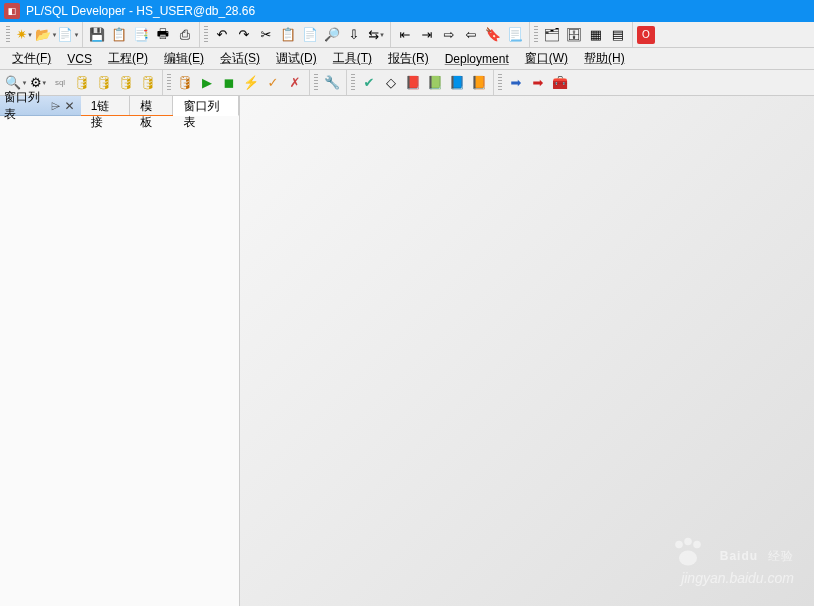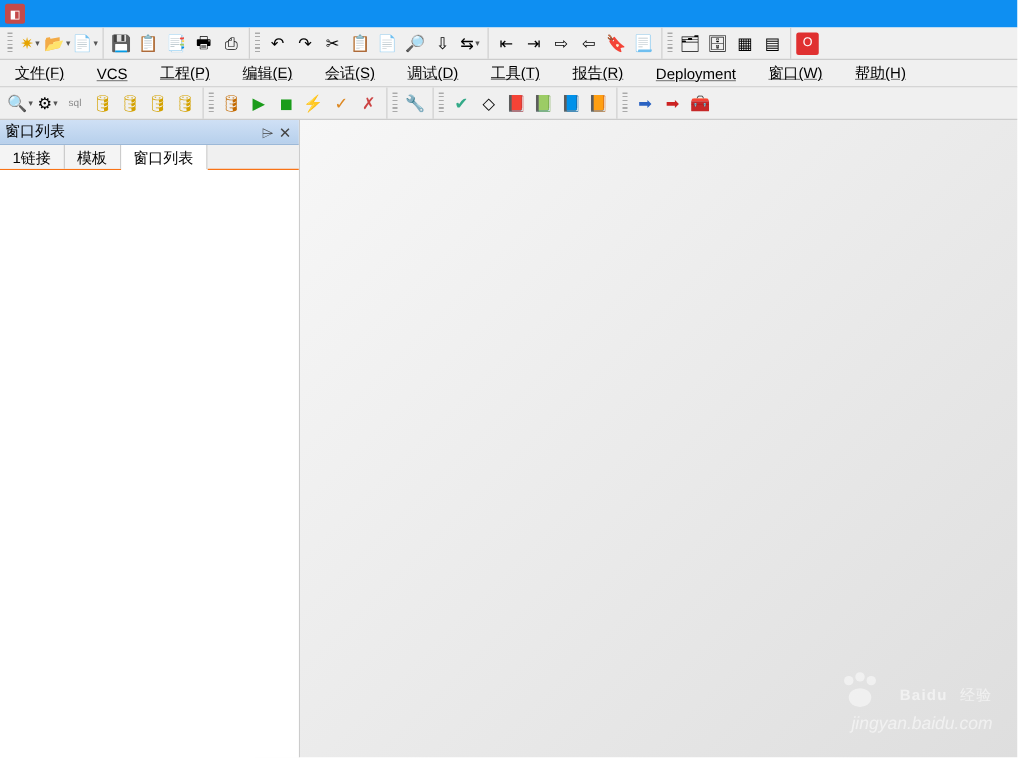--- a/index.html
+++ b/index.html
@@ -5,43 +5,44 @@
 *{margin:0;padding:0;box-sizing:border-box;font-family:"SimSun","Microsoft YaHei",sans-serif;font-size:12px}
 body{width:814px;height:606px;overflow:hidden;background:#fff}
 .titlebar{height:22px;background:#0e8ff2;color:#fff;display:flex;align-items:center;padding:0 4px}
 .titlebar .icon{width:16px;height:16px;margin-right:6px;display:flex;align-items:center;justify-content:center;background:#c44a4a;border-radius:2px;font-size:9px}
 .toolbar{height:26px;background:#f0f0f0;border-bottom:1px solid #ccc;display:flex;align-items:center;padding:0 2px;gap:0}
 .tgroup{display:flex;align-items:center;gap:2px;padding:0 4px;border-right:1px solid #d0d0d0;height:100%}
 .tgroup:last-child{border-right:none}
 .drag{width:4px;height:18px;background:repeating-linear-gradient(#aaa,#aaa 1px,transparent 1px,transparent 3px);margin-right:2px}
 .tbtn{width:20px;height:20px;display:flex;align-items:center;justify-content:center;cursor:pointer;font-size:13px}
 .dd::after{content:"▾";font-size:7px;margin-left:1px;color:#555}
-.menubar{height:22px;background:#f0f0f0;border-bottom:1px solid #ccc;display:flex;align-items:center;padding:0 6px;gap:14px}
+.menubar{height:22px;background:#f0f0f0;border-bottom:1px solid #ccc;display:flex;align-items:center;padding:0 6px;gap:4px}
 .menuitem{padding:2px 6px;cursor:pointer;text-decoration:underline;text-decoration-color:#888}
 .body{display:flex;height:calc(100% - 96px)}
-.panel{width:240px;background:#fafafa;border-right:1px solid #ccc;display:flex;flex-direction:column}
+.panel{width:240px;background:#fafafa;border-right:1px solid #ccc;display:flex;flex-direction:row}
 .panel-header{height:20px;background:linear-gradient(#cfe0f5,#b7d0ec);border-bottom:1px solid #9bb8d8;display:flex;align-items:center;padding:0 4px;font-size:12px}
 .panel-header .title{flex:1}
 .panel-ctrl{width:14px;text-align:center;cursor:pointer;color:#444}
 .tabs{height:20px;display:flex;background:#f0f0f0;border-bottom:1px solid #f97316}
 .tab{padding:2px 10px;border-right:1px solid #ccc;cursor:pointer;background:#f4f4f4;line-height:16px}
 .tab.active{background:#fff;border-bottom:1px solid #fff;margin-bottom:-1px}
 .panel-body{flex:1;background:#fff}
 .main{flex:1;background:linear-gradient(135deg,#f7f7f7,#dedede);position:relative}
 .watermark{position:absolute;right:20px;bottom:20px;color:#fff;opacity:.55;text-align:right;font-family:Arial}
 .watermark .big{font-size:32px;font-weight:bold;letter-spacing:1px}
 .watermark .small{font-size:14px;font-style:italic}
 .paw{display:inline-block;vertical-align:middle;margin-right:4px}
 .oracle{width:18px;height:18px;background:#e03030;display:flex;align-items:center;justify-content:center;color:#fff;font-size:10px;border-radius:2px;margin-left:auto}
 </style>
 </head>
 <body>
 
 <div class="titlebar">
   <span class="icon">◧</span>
+  <span><span>PL/SQL Developer</span> - <span>HS_USER@db_28.66</span></span>
 </div>
 
 <div class="toolbar">
   <div class="tgroup">
     <span class="drag"></span>
     <span class="tbtn dd" style="color:#e6a400">✷</span>
     <span class="tbtn dd" style="color:#caa200">📂</span>
     <span class="tbtn dd" style="color:#caa200">📄</span>
   </div>
   <div class="tgroup">

